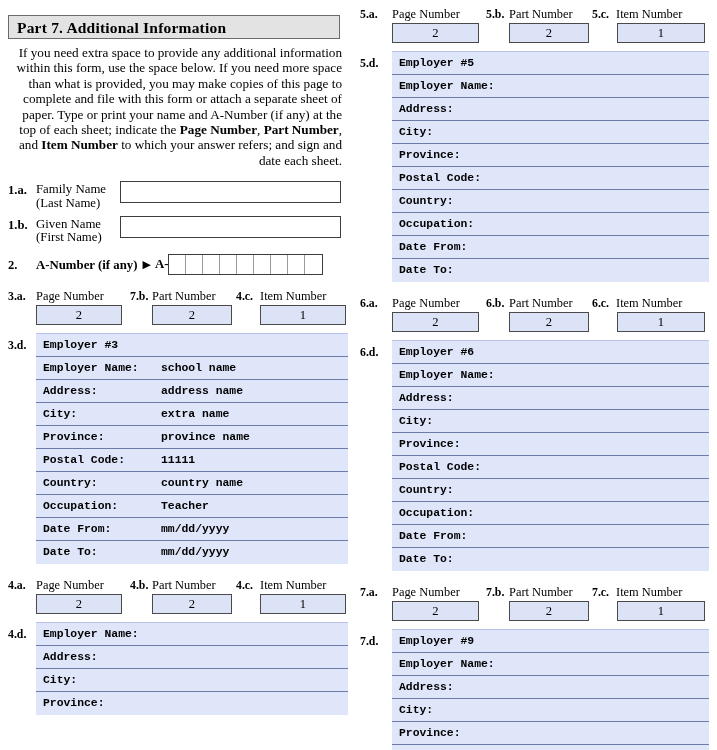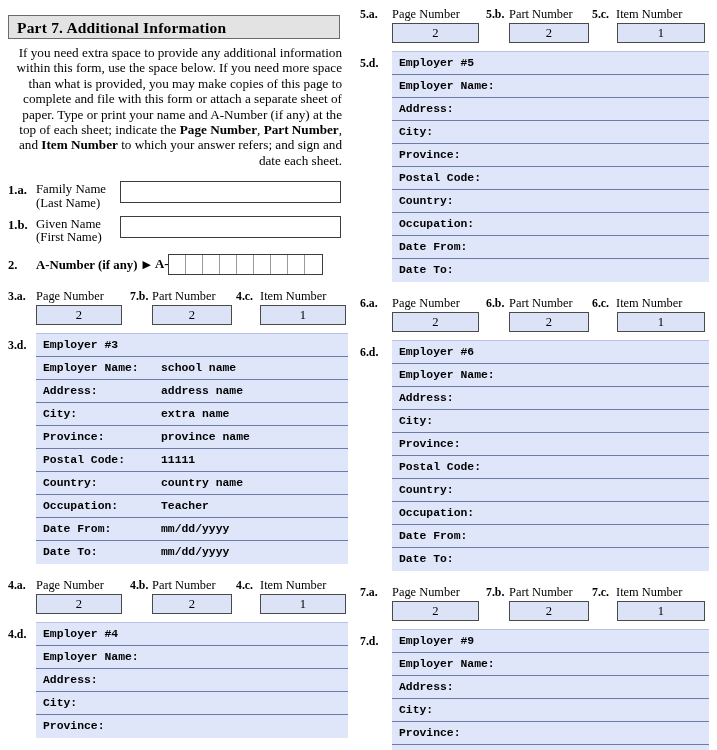--- a/index.html
+++ b/index.html
@@ -332,21 +332,20 @@
         <span class="bx-sp2"></span>
         <span class="ppi-box bx-2">2</span>
         <span class="bx-sp3"></span>
         <span class="ppi-box bx-3">1</span>
       </div>
     </div>
 
     <div class="emp-block">
       <div class="emp-num">4.d.</div>
       <div class="emp-table">
-        <div class="emp-row title"><span class="emp-key">Employer #4</span></div>
         <div class="emp-row"><span class="emp-key">Employer Name:</span><span class="emp-val"></span></div>
         <div class="emp-row"><span class="emp-key">Address:</span><span class="emp-val"></span></div>
         <div class="emp-row"><span class="emp-key">City:</span><span class="emp-val"></span></div>
         <div class="emp-row"><span class="emp-key">Province:</span><span class="emp-val"></span></div>
 
       </div>
     </div>
 
   </div>
 

